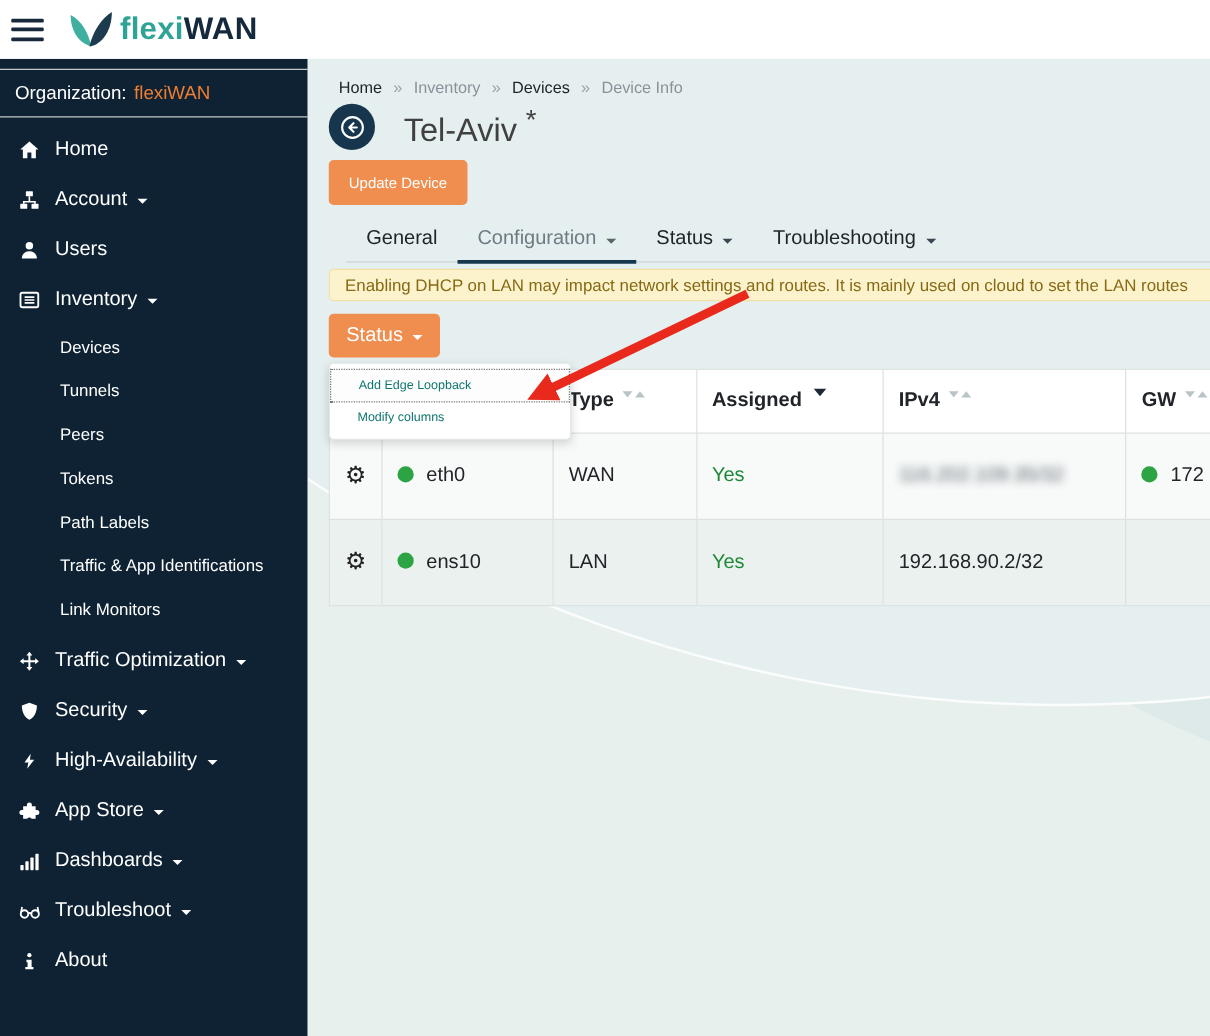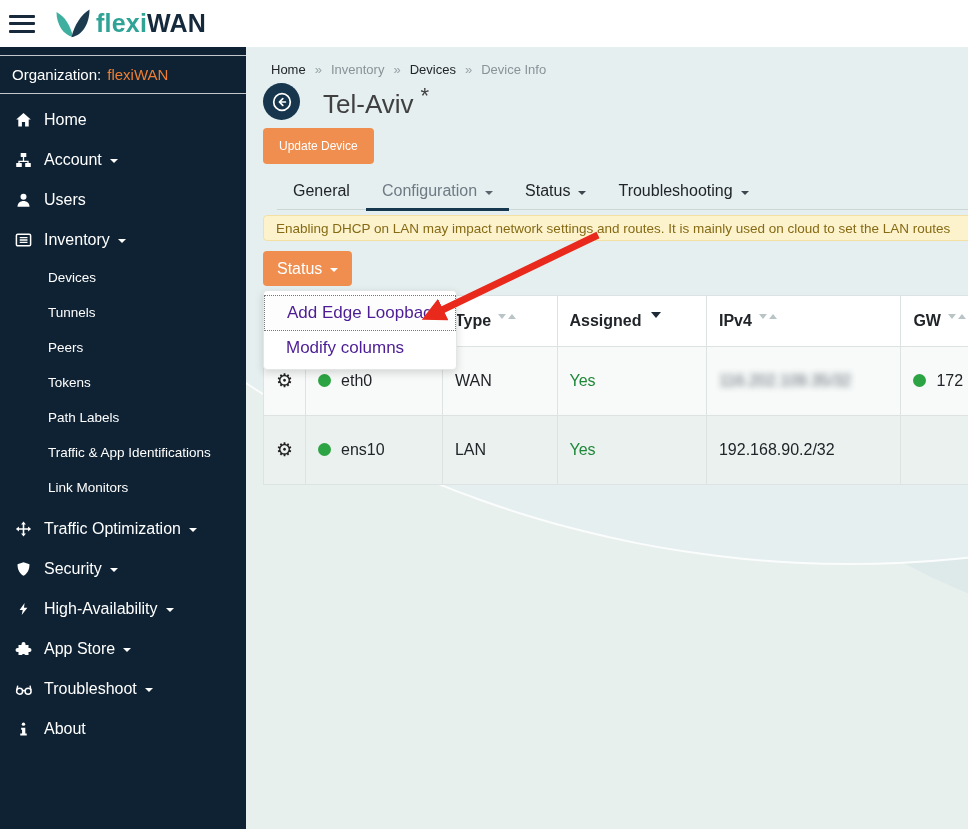--- a/index.html
+++ b/index.html
@@ -101,21 +101,21 @@
                 display:inline-block; }
   .s-dn { border-top:5px solid #b9c4c7; }
   .s-up { border-bottom:5px solid #b9c4c7; margin-left:2px; }
   .filter-caret { width:0; height:0; border-left:5px solid transparent; border-right:5px solid transparent;
                   border-top:6px solid #1d2a35; display:inline-block; margin-left:9px; position:relative; top:-8px; }
 
   
   .dropdown-menu { position:absolute; top:243px; left:17px; width:194px; background:#fff;
                    border:1px solid #e2e6e5; border-radius:4px; box-shadow:0 3px 8px rgba(0,0,0,.15);
                    padding:4px 0; z-index:10; }
-  .dd-item { font-size:17px; color:#4c1d95; padding:7px 8px 7px 22px; cursor:pointer; white-space:nowrap; }
+  .dd-item { font-size:10px; color:#0f766e; padding:7px 8px 7px 22px; cursor:pointer; white-space:nowrap; }
   .dd-item-focus { border:1px dotted #777; background:#fdfdfd; }
 
   .arrow-overlay { position:absolute; inset:0; z-index:20; pointer-events:none; }
 </style>
 </head>
 <body>
 
 <header class="topbar">
   <div class="hamburger">
     <span></span>
@@ -224,20 +224,32 @@
         <span>High-Availability</span>
         <span class="caret"></span>
     </div>
     <div class="nav-item">
       <span class="nicon">
         <svg width="17" height="16" viewBox="0 0 16 16" fill="#fff">
             <path d="M6 3 a2 2 0 0 1 4 0 v1 h3 v3 h1 a2 2 0 0 1 0 4 h-1 v3 h-3.2 a2.2 2.2 0 0 0 -3.6 0 H3 v-3 H2 a2 2 0 0 1 0 -4 h1 V4 h3 z"></path>
           </svg>
       </span>
         <span>App Store</span>
+        <span class="caret"></span>
+    </div>
+    <div class="nav-item">
+      <span class="nicon">
+        <svg width="17" height="16" viewBox="0 0 16 16" fill="#fff">
+            <rect x="0.8" y="11" width="2.6" height="4.2" rx="0.6"></rect>
+            <rect x="4.8" y="8" width="2.6" height="7.2" rx="0.6"></rect>
+            <rect x="8.8" y="5" width="2.6" height="10.2" rx="0.6"></rect>
+            <rect x="12.8" y="2" width="2.6" height="13.2" rx="0.6"></rect>
+          </svg>
+      </span>
+        <span>Dashboards</span>
         <span class="caret"></span>
     </div>
     <div class="nav-item">
       <span class="nicon">
         <svg width="18" height="16" viewBox="0 0 17 16">
             <circle cx="4.1" cy="10.2" r="3" fill="none" stroke="#fff" stroke-width="1.5"></circle>
             <circle cx="12.6" cy="10.2" r="3" fill="none" stroke="#fff" stroke-width="1.5"></circle>
             <path d="M7.1 10 Q8.35 8.8 9.6 10 M1.3 9 L2.2 4.6 M15.4 9 L14.5 4.6" fill="none" stroke="#fff" stroke-width="1.4"></path>
           </svg>
       </span>

